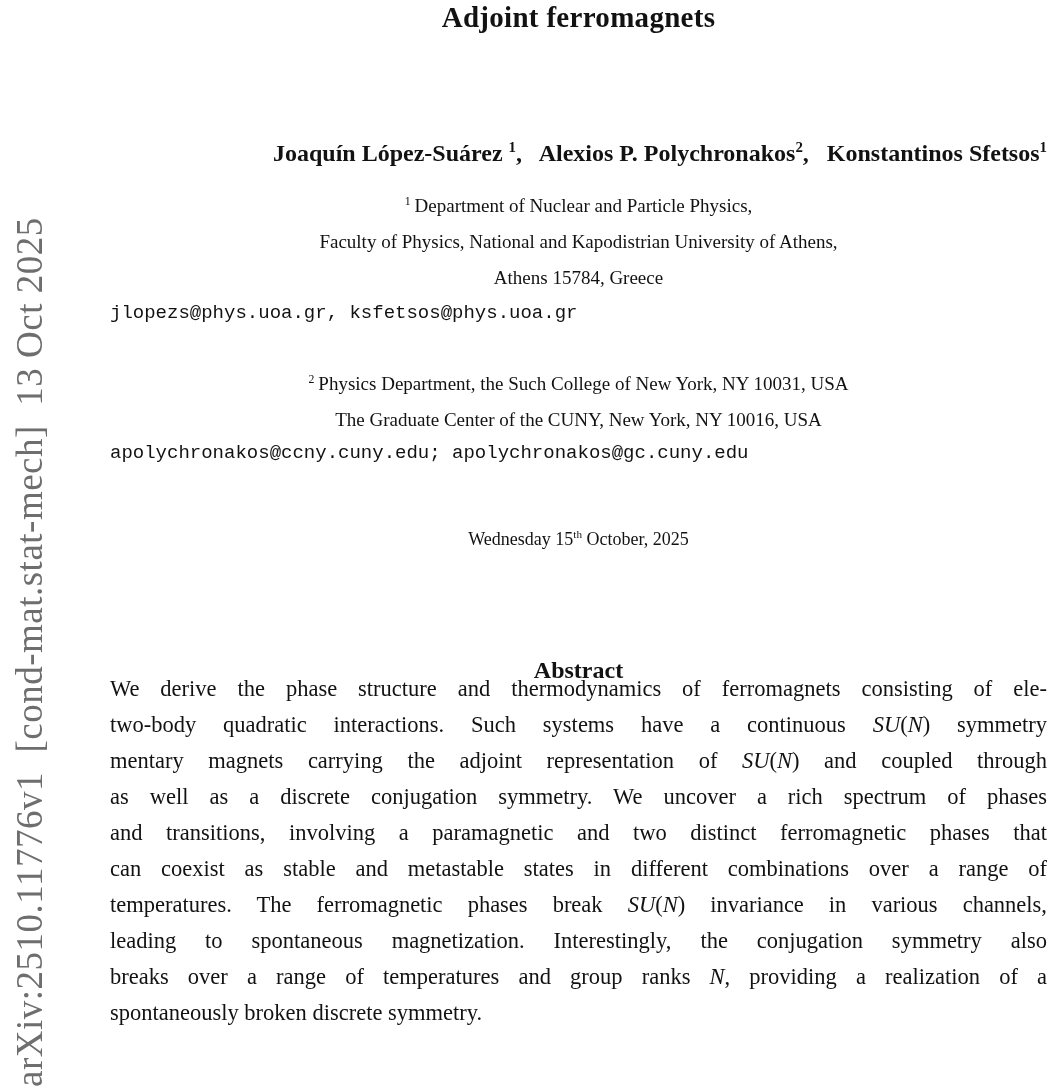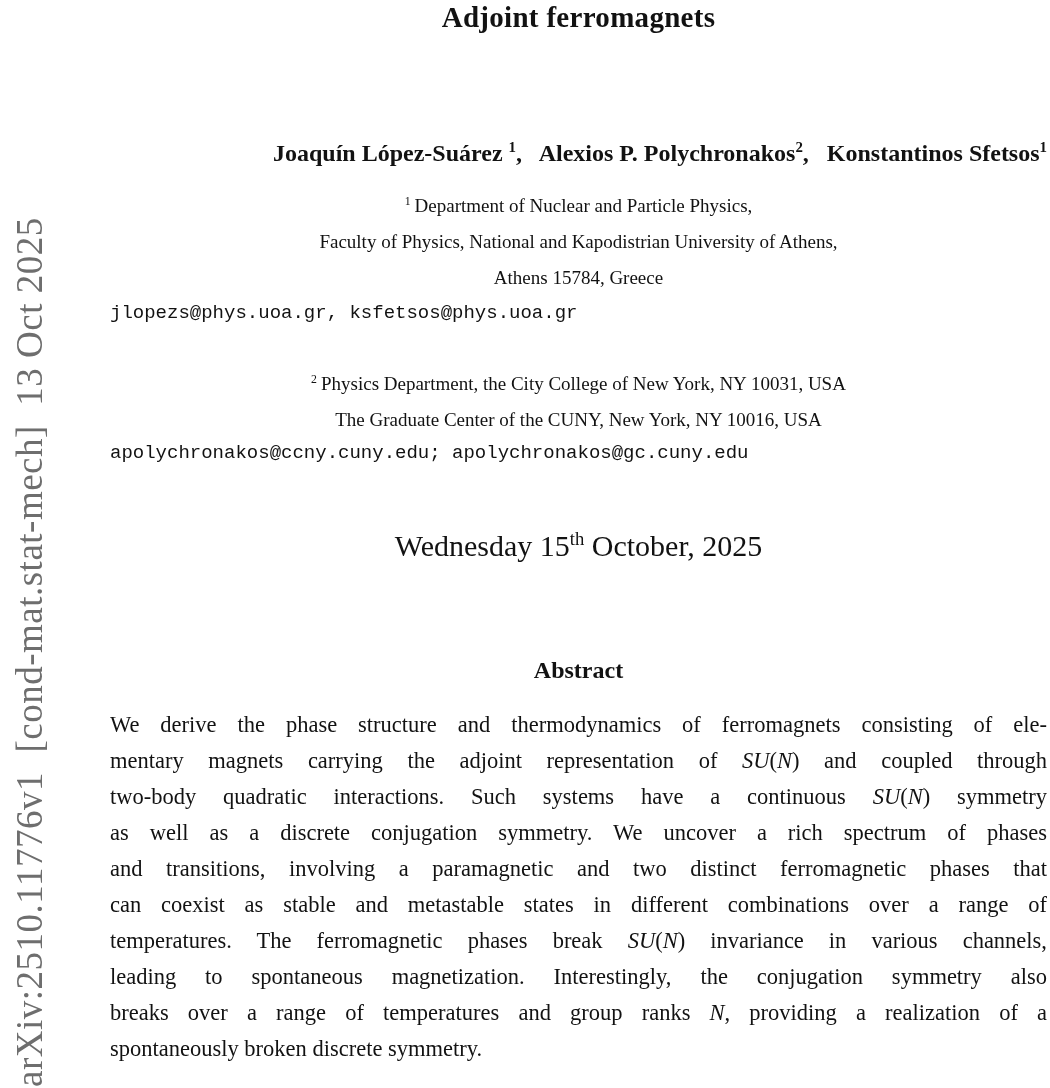--- a/index.html
+++ b/index.html
@@ -87,21 +87,21 @@
     letter-spacing: 0px;
   }
   .email-1 { top: 302px; }
   .email-2 { top: 442px; }
   .date-line {
     position: absolute;
     top: 528px;
     left: 0;
     width: 100%;
     text-align: center;
-    font-size: 30px;
+    font-size: 18px;
     white-space: pre;
   }
   .date-line sup {
     font-size: 62%;
   }
   .abstract-heading {
     position: absolute;
     top: 627px;
     left: 0;
     width: 100%;
@@ -110,21 +110,20 @@
     font-weight: bold;
     margin-top: 30px;
   }
   .abstract-body {
     position: absolute;
     top: 671px;
     left: 0;
     width: 937px;
     font-size: 22.5px;
     line-height: 36px;
-    margin-top: 36px;
   }
   .abs-line {
     text-align: justify;
     text-align-last: justify;
     height: 36px;
     overflow: visible;
   }
   .abs-line.last {
     text-align-last: left;
   }
@@ -147,34 +146,34 @@
 
     <div class="affil-block affil-1">
       <div class="affil-line"><sup>1</sup><span>Department of Nuclear and Particle Physics,</span></div>
       <div class="affil-line"><span>Faculty of Physics, National and Kapodistrian University of Athens,</span></div>
       <div class="affil-line"><span>Athens 15784, Greece</span></div>
     </div>
 
     <div class="email-line email-1">jlopezs@phys.uoa.gr, ksfetsos@phys.uoa.gr</div>
 
     <div class="affil-block affil-2">
-      <div class="affil-line"><sup>2</sup><span>Physics Department, the City College of New York, NY 10031, USA</span></div>
+      <div class="affil-line"><sup>2</sup><span>Physics Department, the Such College of New York, NY 10031, USA</span></div>
       <div class="affil-line"><span>The Graduate Center of the CUNY, New York, NY 10016, USA</span></div>
     </div>
 
     <div class="email-line email-2">apolychronakos@ccny.cuny.edu; apolychronakos@gc.cuny.edu</div>
 
     <div class="date-line"><span>Wednesday 15</span><sup>th</sup><span> October, 2025</span></div>
 
     <div class="abstract-heading">Abstract</div>
 
     <div class="abstract-body">
         <div class="abs-line"><span>We derive the phase structure and thermodynamics of ferromagnets consisting of ele-</span></div>
+        <div class="abs-line"><span>two-body quadratic interactions. Such systems have a continuous </span><span class="math">SU</span><span>(</span><span class="math">N</span><span>)</span><span> symmetry</span></div>
         <div class="abs-line"><span>mentary magnets carrying the adjoint representation of </span><span class="math">SU</span><span>(</span><span class="math">N</span><span>)</span><span> and coupled through</span></div>
-        <div class="abs-line"><span>two-body quadratic interactions. Such systems have a continuous </span><span class="math">SU</span><span>(</span><span class="math">N</span><span>)</span><span> symmetry</span></div>
         <div class="abs-line"><span>as well as a discrete conjugation symmetry. We uncover a rich spectrum of phases</span></div>
         <div class="abs-line"><span>and transitions, involving a paramagnetic and two distinct ferromagnetic phases that</span></div>
         <div class="abs-line"><span>can coexist as stable and metastable states in different combinations over a range of</span></div>
         <div class="abs-line"><span>temperatures. The ferromagnetic phases break </span><span class="math">SU</span><span>(</span><span class="math">N</span><span>)</span><span> invariance in various channels,</span></div>
         <div class="abs-line"><span>leading to spontaneous magnetization. Interestingly, the conjugation symmetry also</span></div>
         <div class="abs-line"><span>breaks over a range of temperatures and group ranks </span><span class="math">N</span><span>, providing a realization of a</span></div>
         <div class="abs-line last"><span>spontaneously broken discrete symmetry.</span></div>
       </div>
 
   </div>

